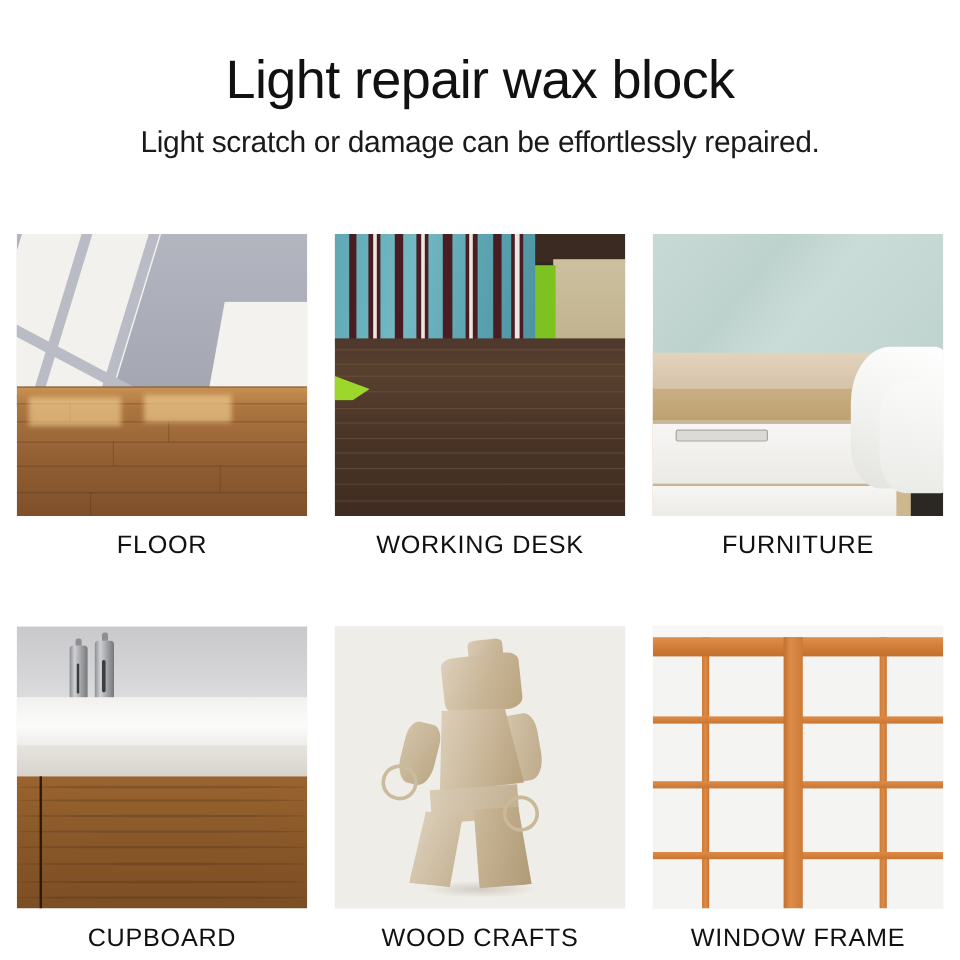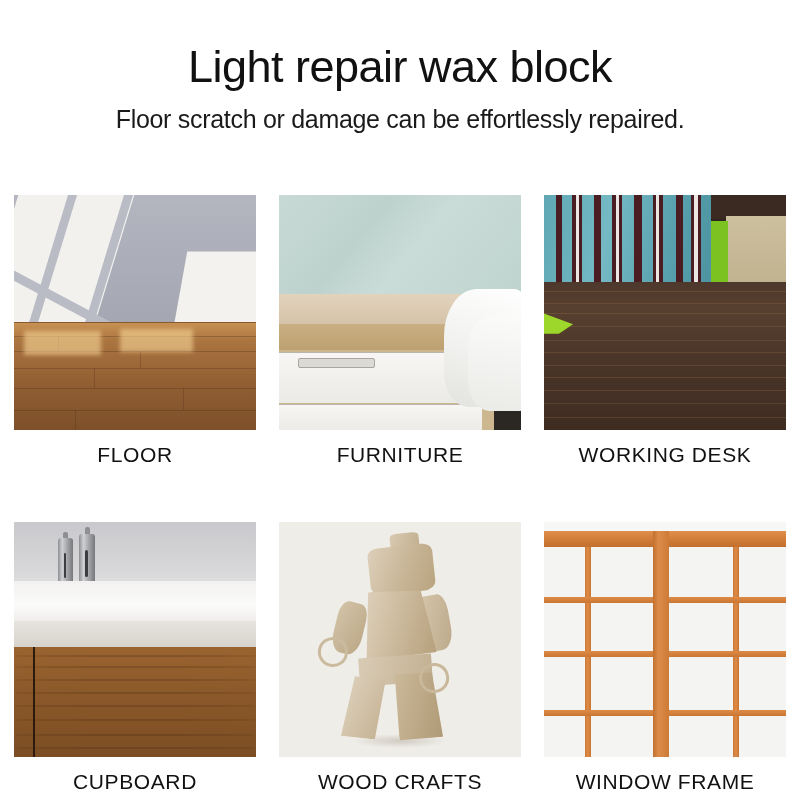--- a/index.html
+++ b/index.html
@@ -399,21 +399,21 @@
     background: #f7f7f5;
   }
 </style>
 </head>
 <body>
 
 <div class="page">
 
   <div class="header">
     <h1 class="title">Light repair wax block</h1>
-    <p class="subtitle">Floor scratch or damage can be effortlessly repaired.</p>
+    <p class="subtitle">Light scratch or damage can be effortlessly repaired.</p>
   </div>
 
   <div class="grid">
 
     <div class="cell">
       <div class="thumb">
         <div class="floor-wall"></div>
         <div class="floor-light-a"></div>
         <div class="floor-light-b"></div>
         <div class="mullion-v" style="left:14%;"></div>
@@ -430,36 +430,20 @@
           <div class="plank-v" style="left:18%;top:12%;height:14%"></div>
           <div class="plank-v" style="left:52%;top:26%;height:16%"></div>
           <div class="plank-v" style="left:33%;top:42%;height:18%"></div>
           <div class="plank-v" style="left:70%;top:60%;height:20%"></div>
           <div class="plank-v" style="left:25%;top:80%;height:20%"></div>
         </div>
         <div class="floor-sunpatch" style="left:4%;width:32%;"></div>
         <div class="floor-sunpatch" style="left:44%;width:30%;top:57%;"></div>
       </div>
       <div class="caption">FLOOR</div>
-    </div>
-
-    <div class="cell">
-      <div class="thumb">
-        <div class="furn-wall"></div>
-        <div class="furn-darkfloor"></div>
-        <div class="furn-body"></div>
-        <div class="furn-drawer" style="top:67%;height:21%;"></div>
-        <div class="furn-drawer" style="top:89%;height:11%;"></div>
-        <div class="furn-handle"></div>
-        <div class="furn-edge"></div>
-        <div class="furn-top"></div>
-        <div class="furn-pillow"></div>
-        <div class="furn-pillow2"></div>
-      </div>
-      <div class="caption">FURNITURE</div>
     </div>
 
     <div class="cell">
       <div class="thumb">
         <div class="desk-bg"></div>
         <div class="desk-topbar"></div>
         <div class="desk-panel"></div>
         <div class="desk-green"></div>
         <div class="desk-fabric">
           <div class="stripe" style="left:7%;width:3.5%"></div>
@@ -482,20 +466,36 @@
           <div class="grain" style="top:64%"></div>
           <div class="grain" style="top:73%"></div>
           <div class="grain" style="top:82%"></div>
           <div class="grain" style="top:91%"></div>
         </div>
         <div class="desk-sticky"></div>
       </div>
       <div class="caption">WORKING DESK</div>
     </div>
 
+    <div class="cell">
+      <div class="thumb">
+        <div class="furn-wall"></div>
+        <div class="furn-darkfloor"></div>
+        <div class="furn-body"></div>
+        <div class="furn-drawer" style="top:67%;height:21%;"></div>
+        <div class="furn-drawer" style="top:89%;height:11%;"></div>
+        <div class="furn-handle"></div>
+        <div class="furn-edge"></div>
+        <div class="furn-top"></div>
+        <div class="furn-pillow"></div>
+        <div class="furn-pillow2"></div>
+      </div>
+      <div class="caption">FURNITURE</div>
+    </div>
+
     <div class="cell row2">
       <div class="thumb">
         <div class="cup-wall"></div>
         <div class="grinder" style="left:18%;top:7%;height:22%;">
           <div class="knob"></div>
             <div class="slot"></div>
         </div>
         <div class="grinder" style="left:27%;top:5%;height:24%;">
           <div class="knob"></div>
             <div class="slot"></div>

